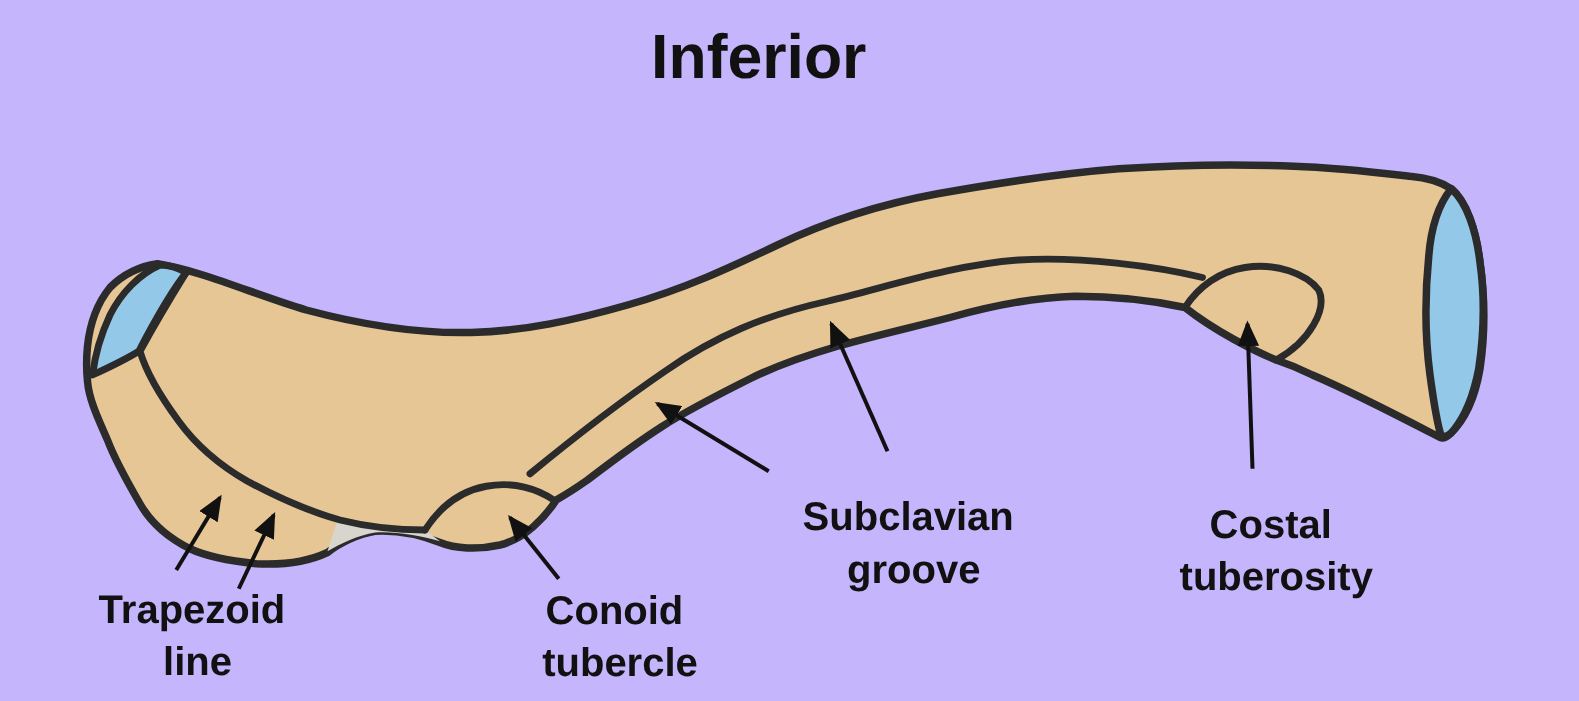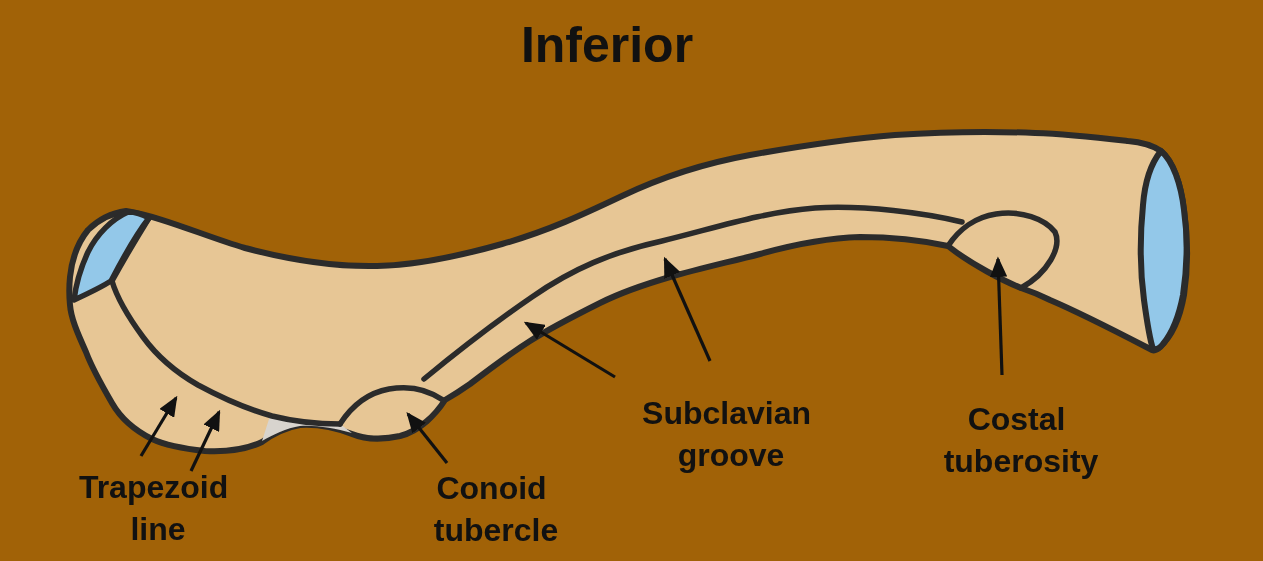--- a/index.html
+++ b/index.html
@@ -4,21 +4,21 @@
 <style>
   html, body {
     margin: 0;
     padding: 0;
     background: #ffffff;
   }
   .stage {
     position: relative;
     width: 1263px;
     height: 561px;
-    background: #a16207;
+    background: #c4b5fd;
     overflow: hidden;
     font-family: "Liberation Sans", "DejaVu Sans", sans-serif;
   }
   svg { display: block; }
   .label-text {
     font-family: "Liberation Sans", "DejaVu Sans", sans-serif;
     font-weight: bold;
   }
 </style>
 </head>

